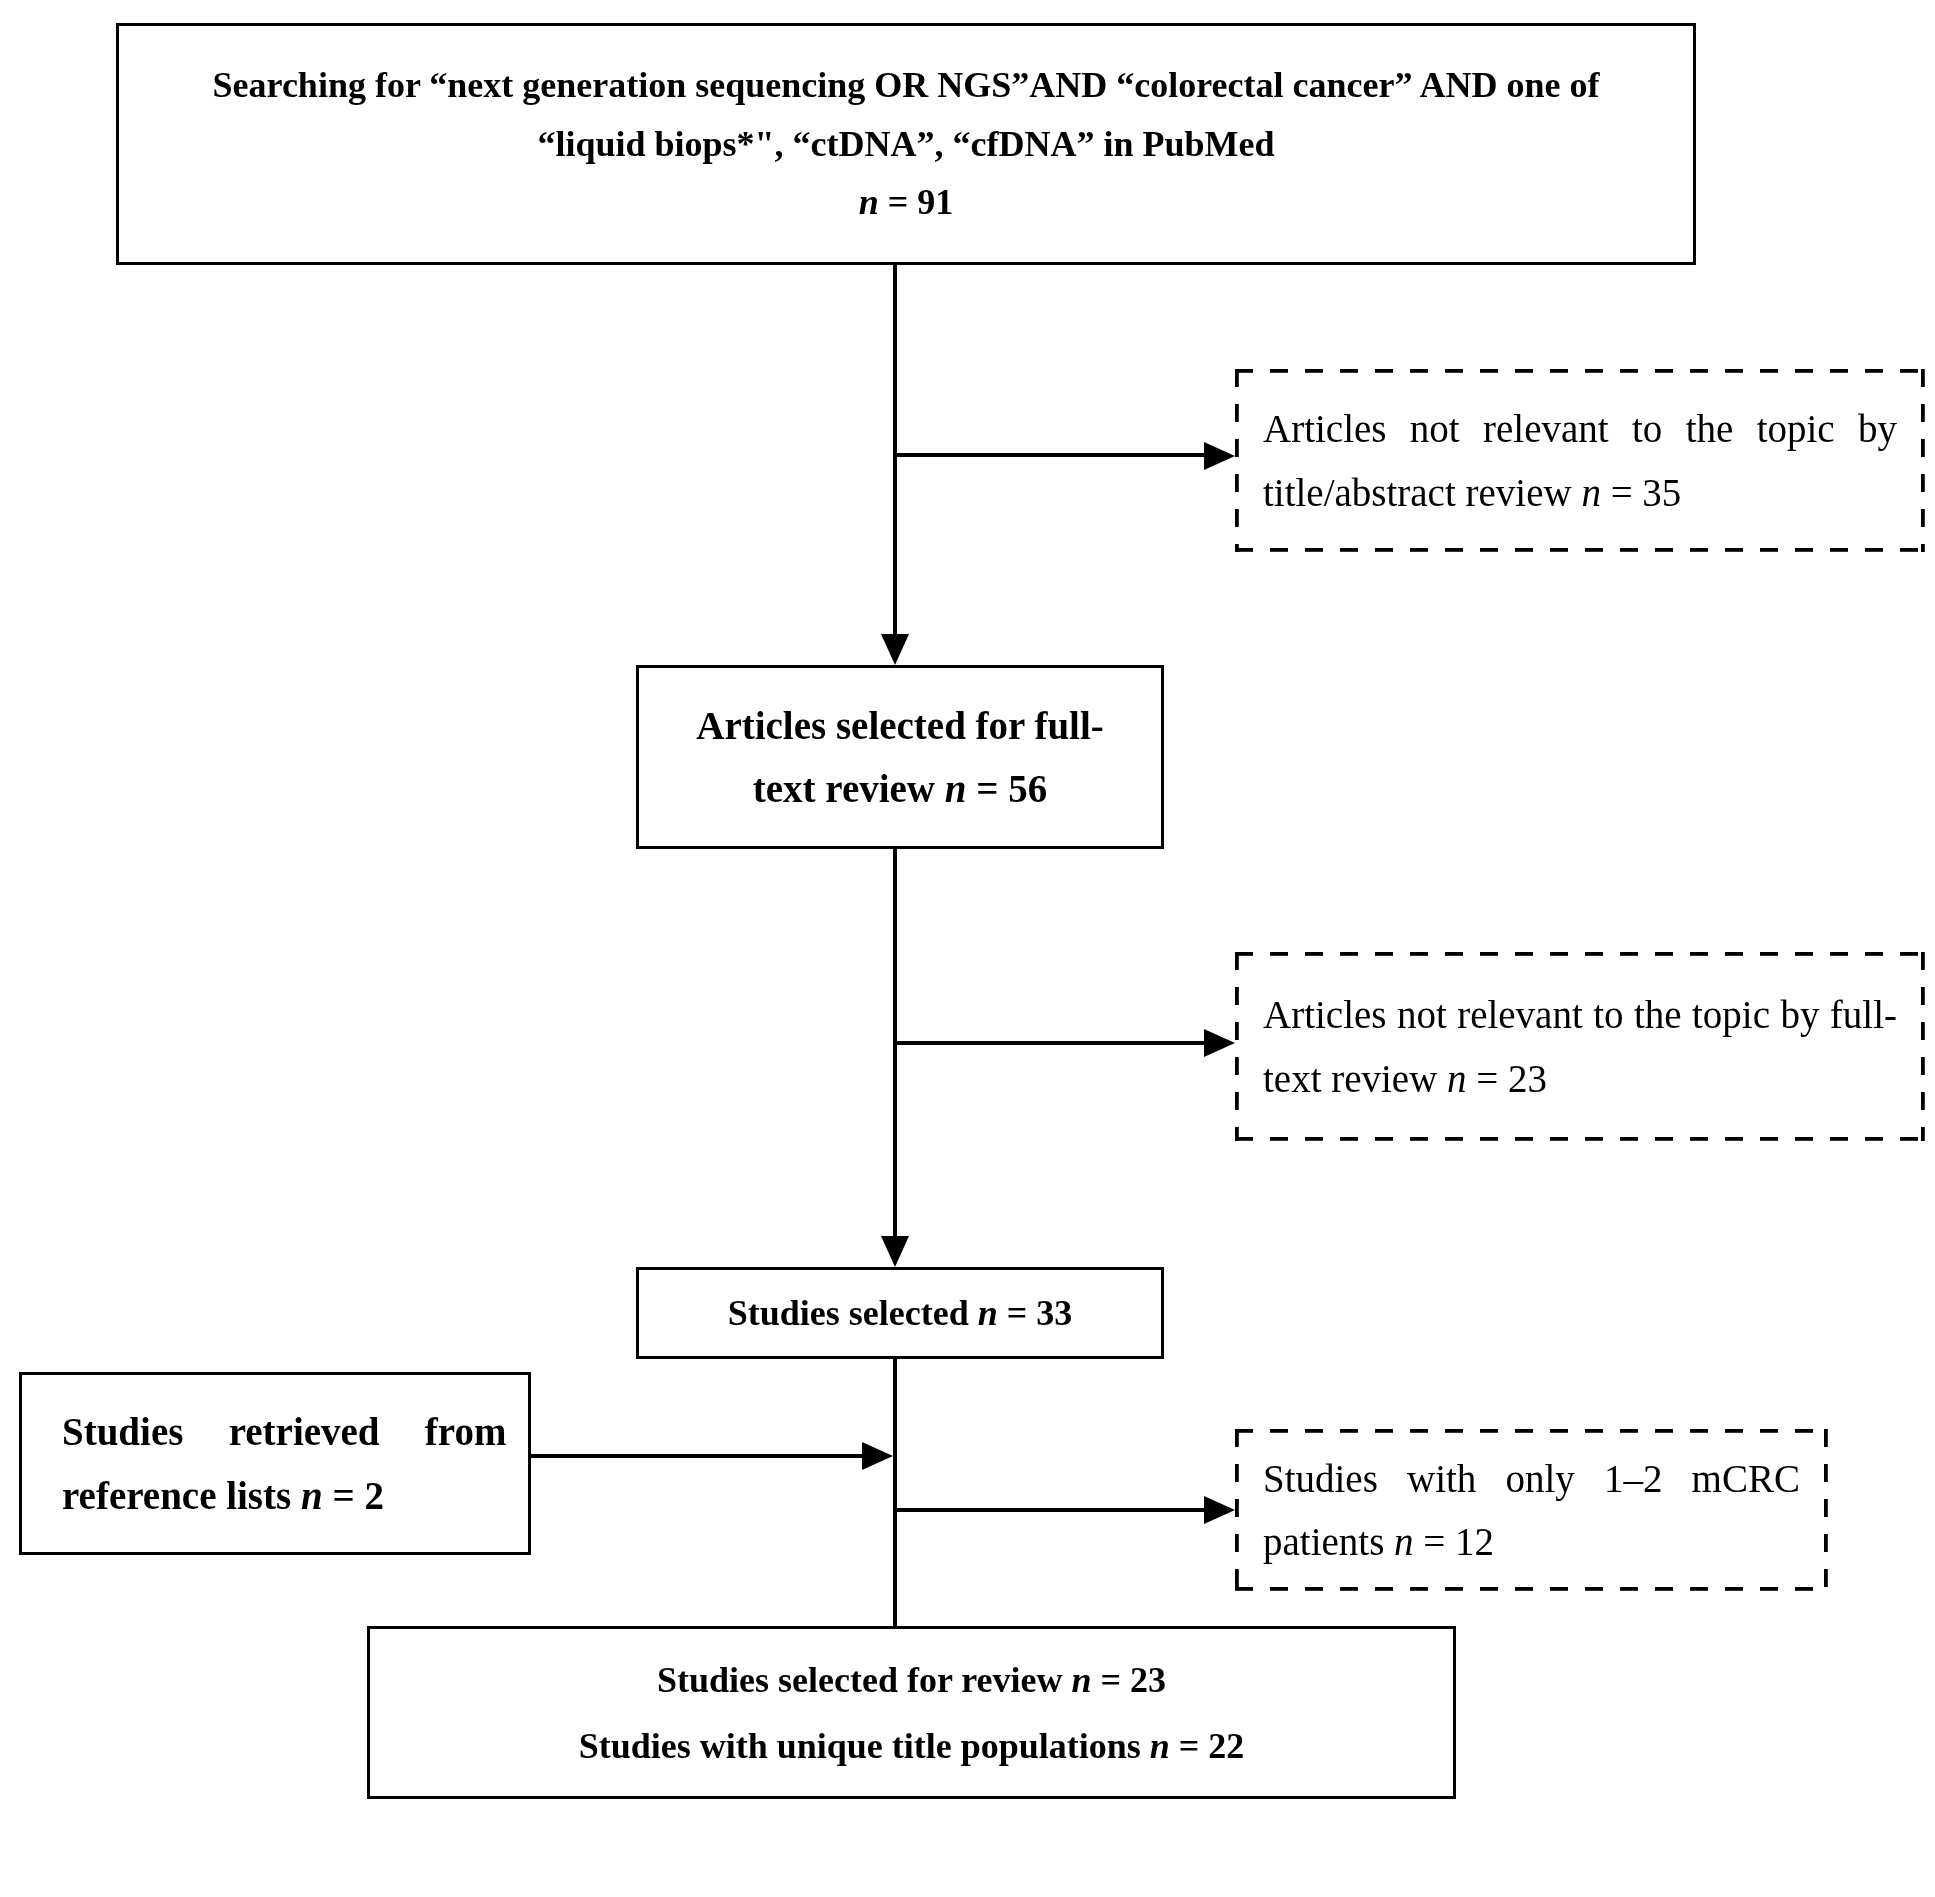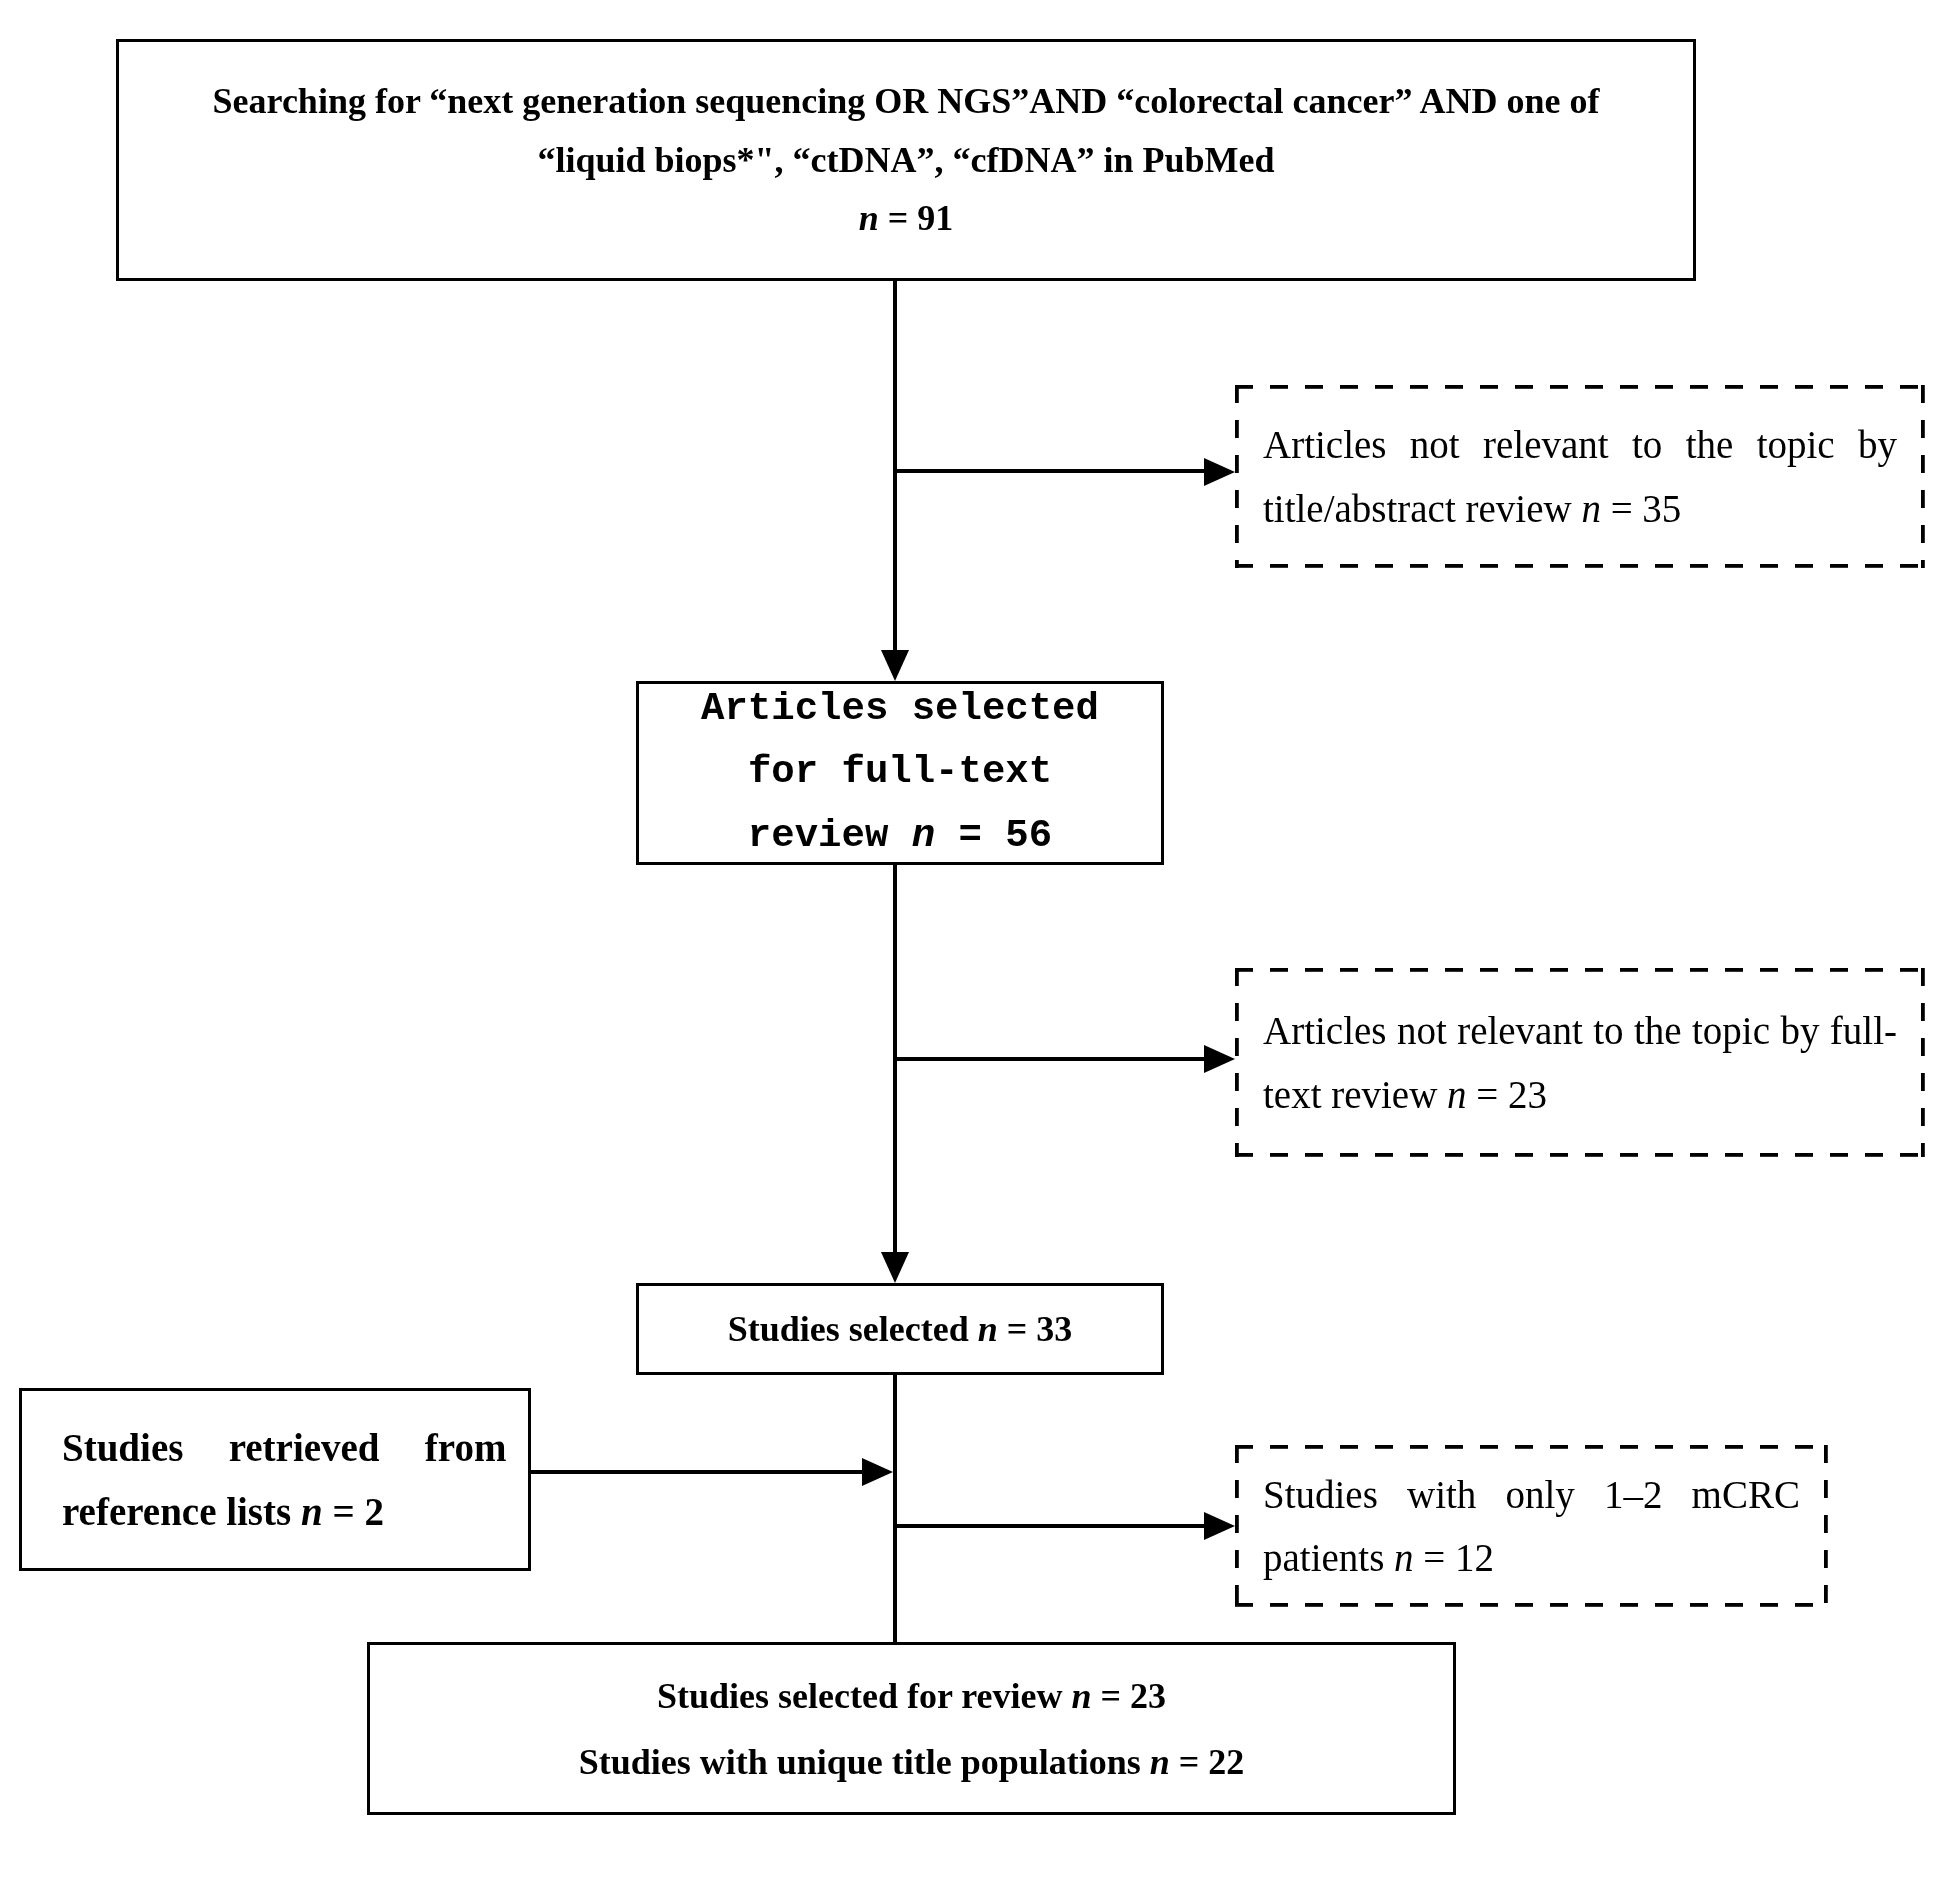--- a/index.html
+++ b/index.html
@@ -9,21 +9,20 @@
     background: #ffffff;
   }
   #canvas {
     position: relative;
     width: 1936px;
     height: 1862px;
     background: #ffffff;
     font-family: "Liberation Serif", "DejaVu Serif", serif;
     color: #000000;
     overflow: hidden;
-    margin-top: 16px;
   }
 
   
   .node {
     position: absolute;
     box-sizing: border-box;
     background: #ffffff;
     display: flex;
     flex-direction: column;
     justify-content: center;
@@ -118,21 +117,21 @@
     <div class="line ctr bold" style="margin-top:22.6px;">“liquid biops*", “ctDNA”, “cfDNA” in PubMed</div>
     <div class="line ctr" style="margin-top:22.6px;">
       <span class="bold ital">n</span><span>&nbsp;</span><span class="bold">= 91</span>
     </div>
   </div>
 
   <div class="node dashed pad-x-md" style="left:1235px; top:369px; width:690px; height:183px;">
     <div class="para just reg"><span>Articles not relevant to the topic by title/abstract review </span><span class="ital">n</span><span>&nbsp;</span><span>= 35</span></div>
   </div>
 
-  <div class="node solid pad-x-md" style="left:636px; top:665px; width:528px; height:184px;font-family:Liberation Mono, monospace;">
+  <div class="node solid pad-x-md" style="left:636px; top:665px; width:528px; height:184px;">
     <div class="para ctr bold"><span>Articles selected for full-text review </span><span class="ital">n</span><span>&nbsp;</span><span>= 56</span></div>
   </div>
 
   <div class="node dashed pad-x-md" style="left:1235px; top:952px; width:690px; height:189px;">
     <div class="para just reg"><span>Articles not relevant to the topic by full-text review </span><span class="ital">n</span><span>&nbsp;</span><span>= 23</span></div>
   </div>
 
   <div class="node solid pad-x-md" style="left:636px; top:1267px; width:528px; height:92px;">
     <div class="line ctr bold"><span>Studies selected </span><span class="ital">n</span><span>&nbsp;</span><span>= 33</span></div>
   </div>

